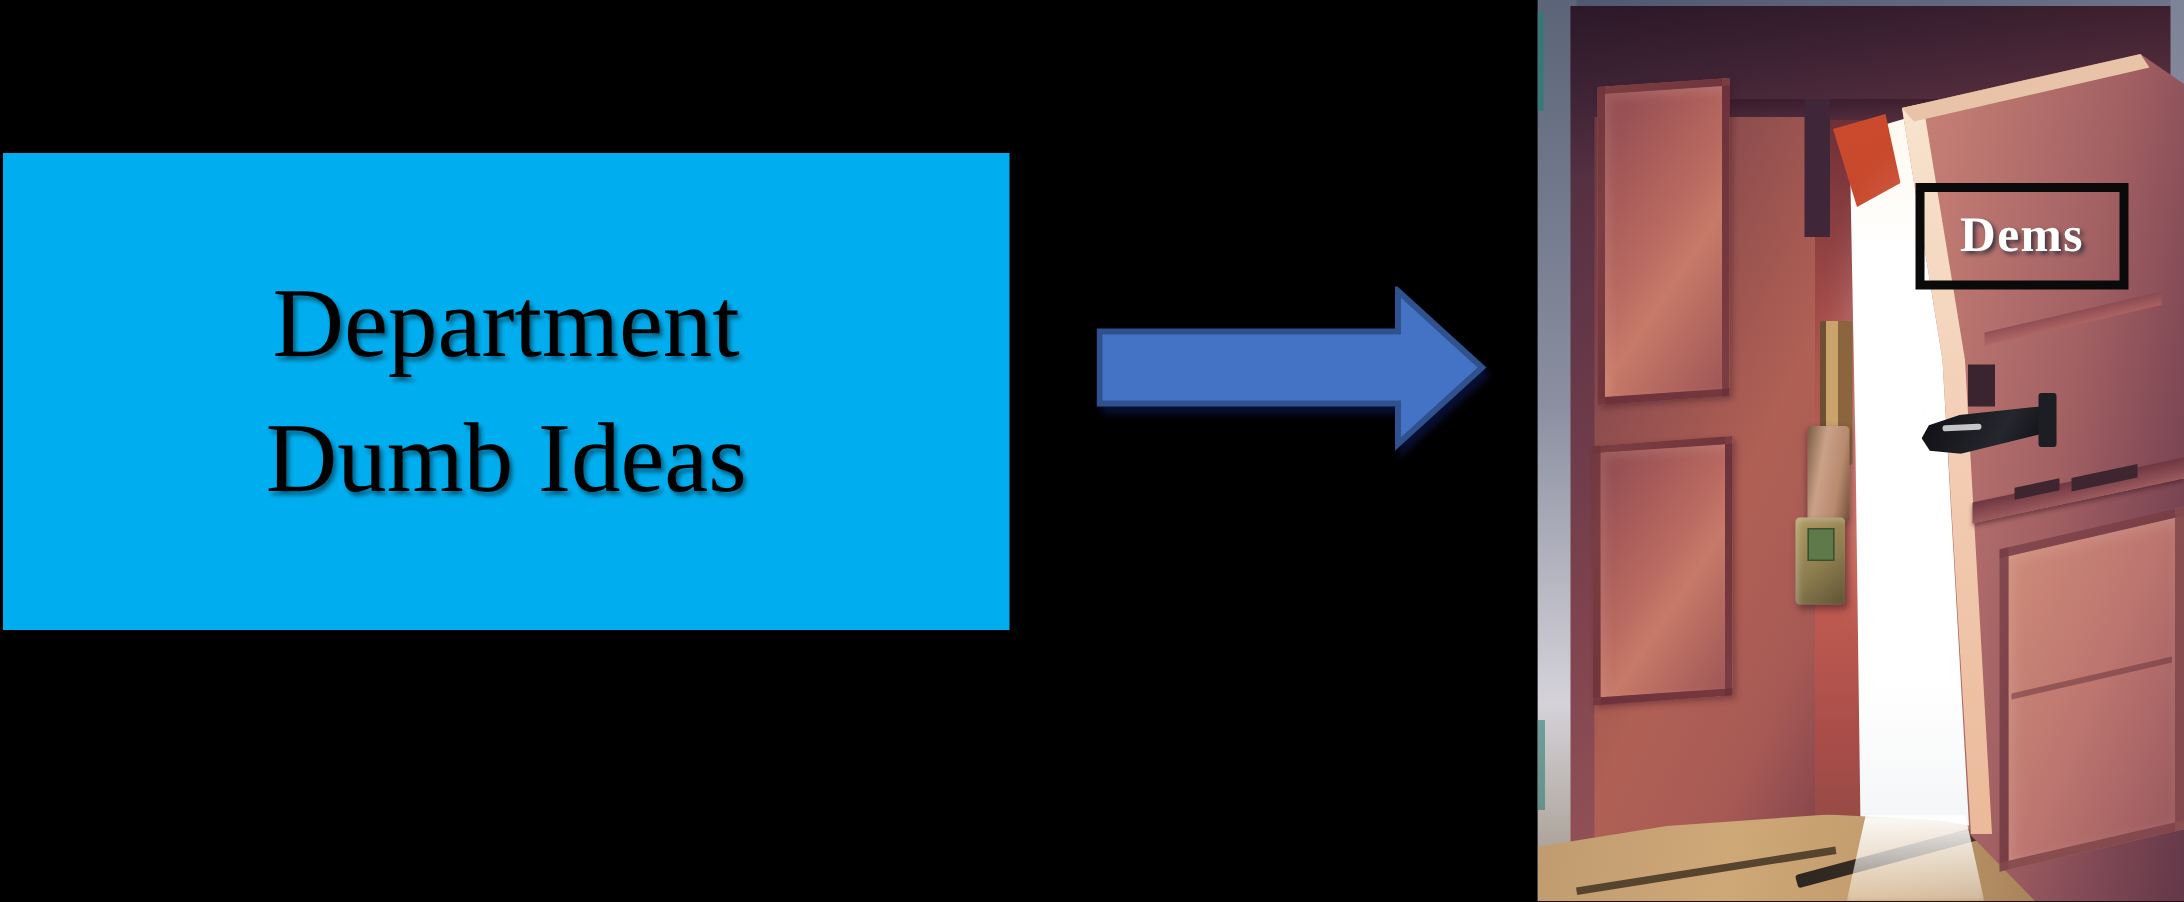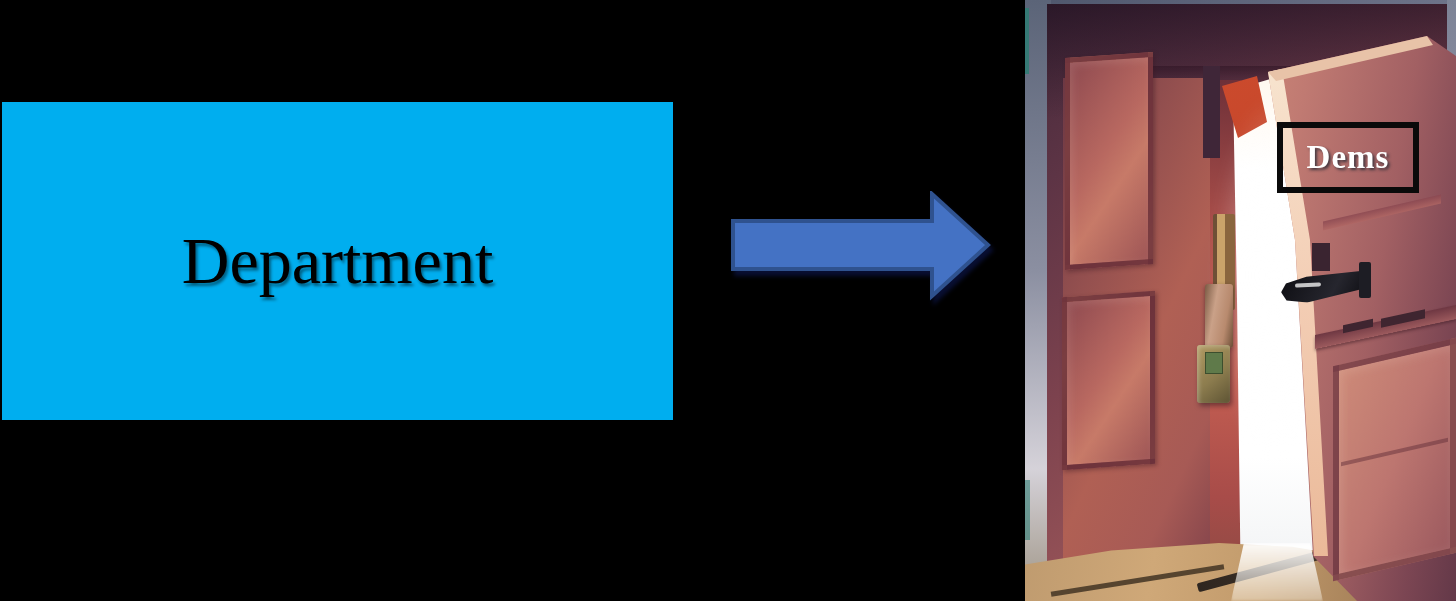--- a/index.html
+++ b/index.html
@@ -105,20 +105,21 @@
   .dems-text{position:static;color:#fff;font-weight:bold;font-size:33px;letter-spacing:1px;
     text-shadow:2px 2px 3px rgba(45,45,55,0.85);}
 </style>
 </head>
 <body>
 
 <div class="canvas">
 
   <div class="dept-box">
     <div class="dept-line">Department</div>
+    <div class="dept-line">Dumb Ideas</div>
   </div>
 
   <svg class="arrow" viewBox="0 0 260 110" xmlns="http://www.w3.org/2000/svg">
     <polygon points="2,30 201,30 201,3 257,54 201,105 201,78 2,78" stroke="#2F528F" stroke-width="4" stroke-linejoin="miter" fill="#4472C4"></polygon>
   </svg>
 
   <div class="door-scene">
     <div class="wall"></div>
     <div class="wall-strip-left"></div>
     <div class="wall-teal-top"></div>

